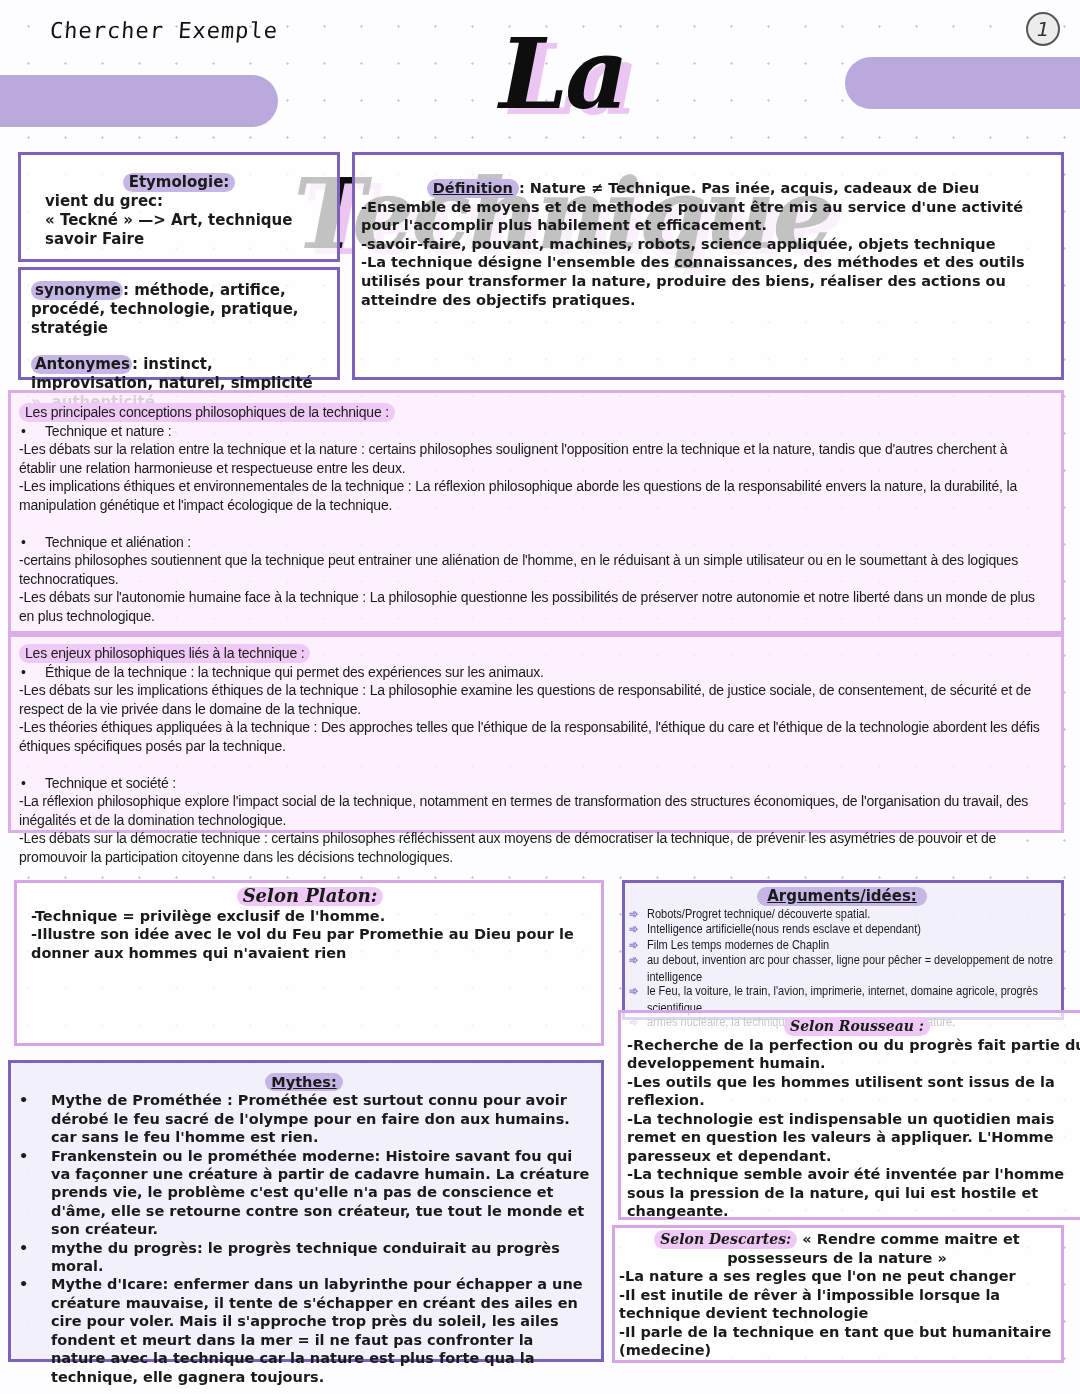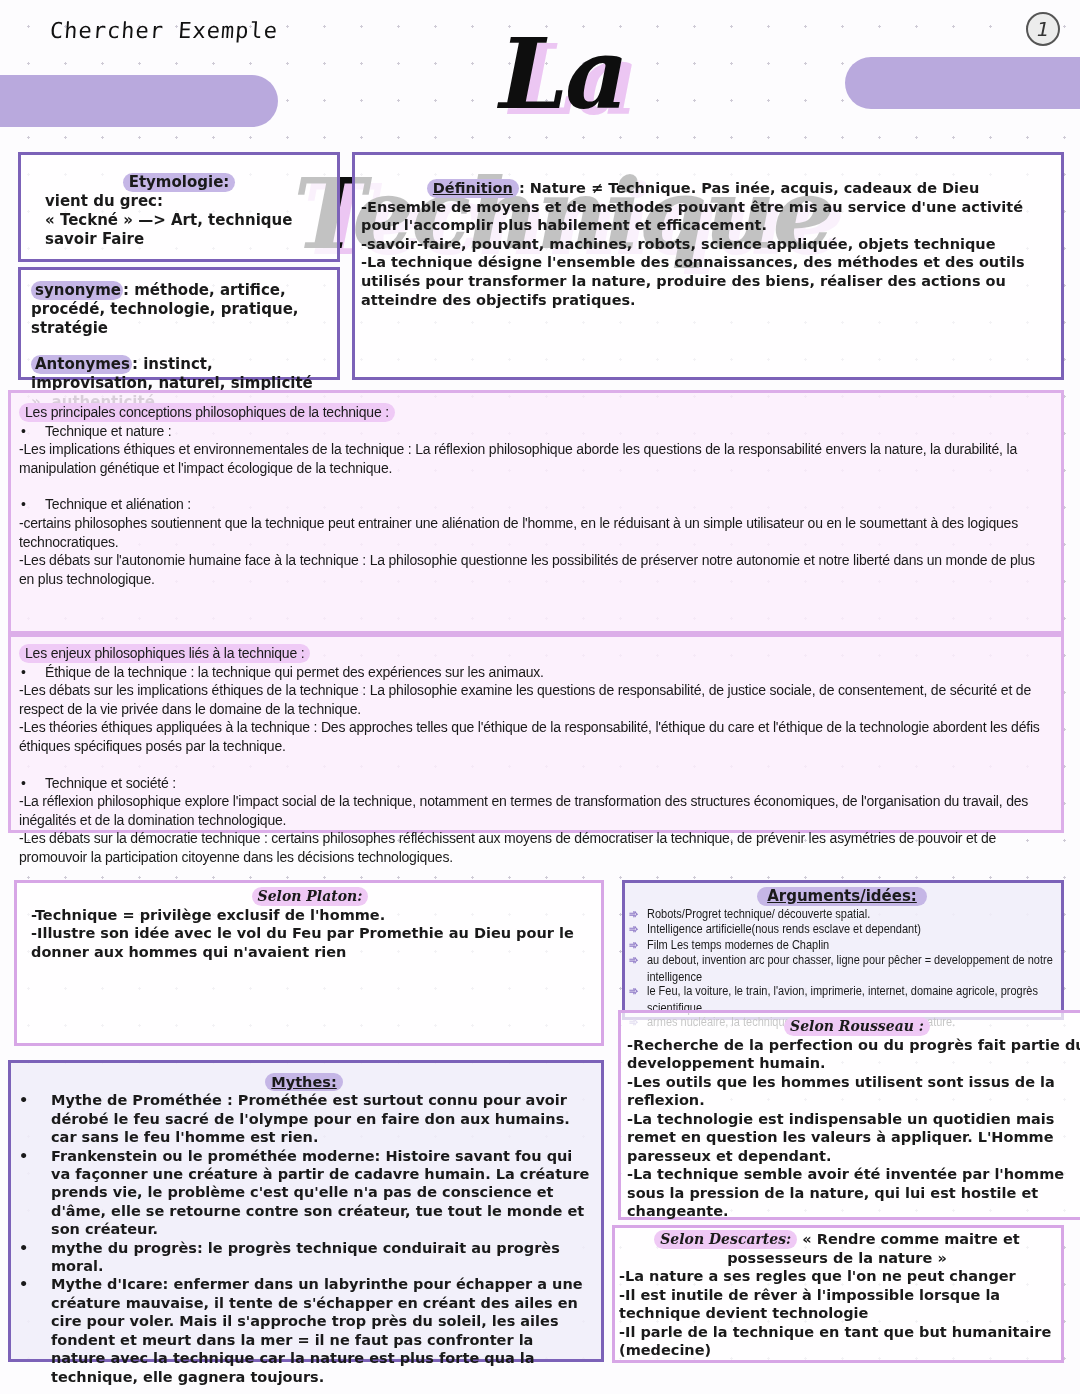--- a/index.html
+++ b/index.html
@@ -104,20 +104,21 @@
   <p>-savoir-faire, pouvant, machines, robots, science appliquée, objets technique</p>
   <p>-La technique désigne l'ensemble des connaissances, des méthodes et des outils utilisés pour transformer la nature, produire des biens, réaliser des actions ou atteindre des objectifs pratiques.</p>
 </div>
 
 <div class="box pinkfill big-box" style="left:8px; top:390px; width:1056px; height:244px; padding:10px 14px 0 8px;">
   <p><span class="hd">Les principales conceptions philosophiques de la technique :</span></p>
   <div class="bullet-line">
       <span class="dot">•</span>
       <span class="txt">Technique et nature :</span>
     </div>
+  <p>-Les débats sur la relation entre la technique et la nature : certains philosophes soulignent l'opposition entre la technique et la nature, tandis que d'autres cherchent à établir une relation harmonieuse et respectueuse entre les deux.</p>
   <p>-Les implications éthiques et environnementales de la technique : La réflexion philosophique aborde les questions de la responsabilité envers la nature, la durabilité, la manipulation génétique et l'impact écologique de la technique.</p>
   <p style="height:18px;"></p>
   <div class="bullet-line">
       <span class="dot">•</span>
       <span class="txt">Technique et aliénation :</span>
     </div>
   <p>-certains philosophes soutiennent que la technique peut entrainer une aliénation de l'homme, en le réduisant à un simple utilisateur ou en le soumettant à des logiques technocratiques.</p>
   <p>-Les débats sur l'autonomie humaine face à la technique : La philosophie questionne les possibilités de préserver notre autonomie et notre liberté dans un monde de plus en plus technologique.</p>
 </div>
 
@@ -132,21 +133,21 @@
   <p style="height:18px;"></p>
   <div class="bullet-line">
       <span class="dot">•</span>
       <span class="txt">Technique et société :</span>
     </div>
   <p>-La réflexion philosophique explore l'impact social de la technique, notamment en termes de transformation des structures économiques, de l'organisation du travail, des inégalités et de la domination technologique.</p>
   <p>-Les débats sur la démocratie technique : certains philosophes réfléchissent aux moyens de démocratiser la technique, de prévenir les asymétries de pouvoir et de promouvoir la participation citoyenne dans les décisions technologiques.</p>
 </div>
 
 <div class="box pink" style="left:14px; top:880px; width:590px; height:166px; padding:4px 12px 0 14px; font-size:14.5px; line-height:18.5px;">
-  <div class="center"><span class="pill pinkpill script" style="font-size:14px;">Selon Platon:</span></div>
+  <div class="center"><span class="pill pinkpill script" style="font-size:18px;">Selon Platon:</span></div>
   <p>-Technique = privilège exclusif de l'homme.</p>
   <p>-Illustre son idée avec le vol du Feu par Promethie au Dieu pour le donner aux hommes qui n'avaient rien</p>
 </div>
 
 <div class="box lav" style="left:622px; top:880px; width:442px; height:140px; padding:4px 6px 0 4px;">
   <div class="center" style="margin-bottom:1px;"><span class="pill ul" style="font-size:15px; padding:0 10px;">Arguments/idées:</span></div>
   <ul class="args">
     <li>
         <span class="arrow">➾</span>
         <span>Robots/Progret technique/ découverte spatial.</span>

